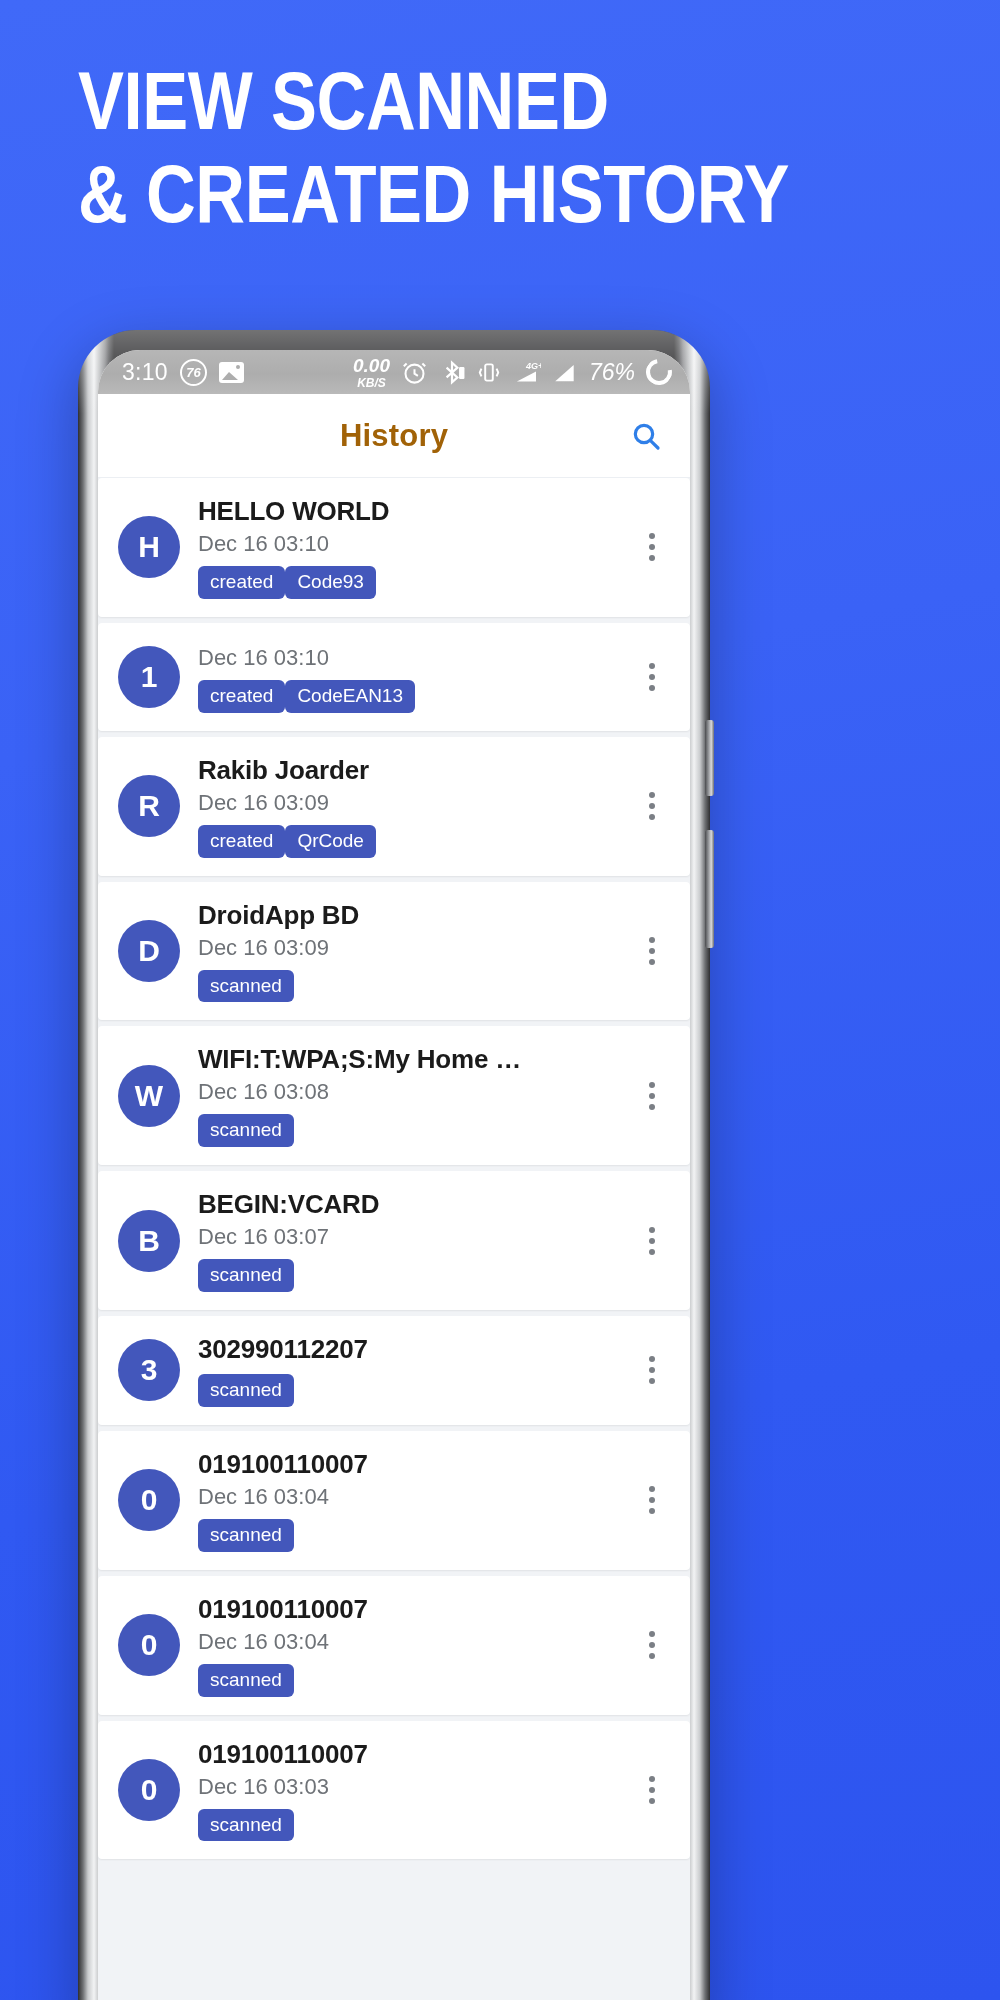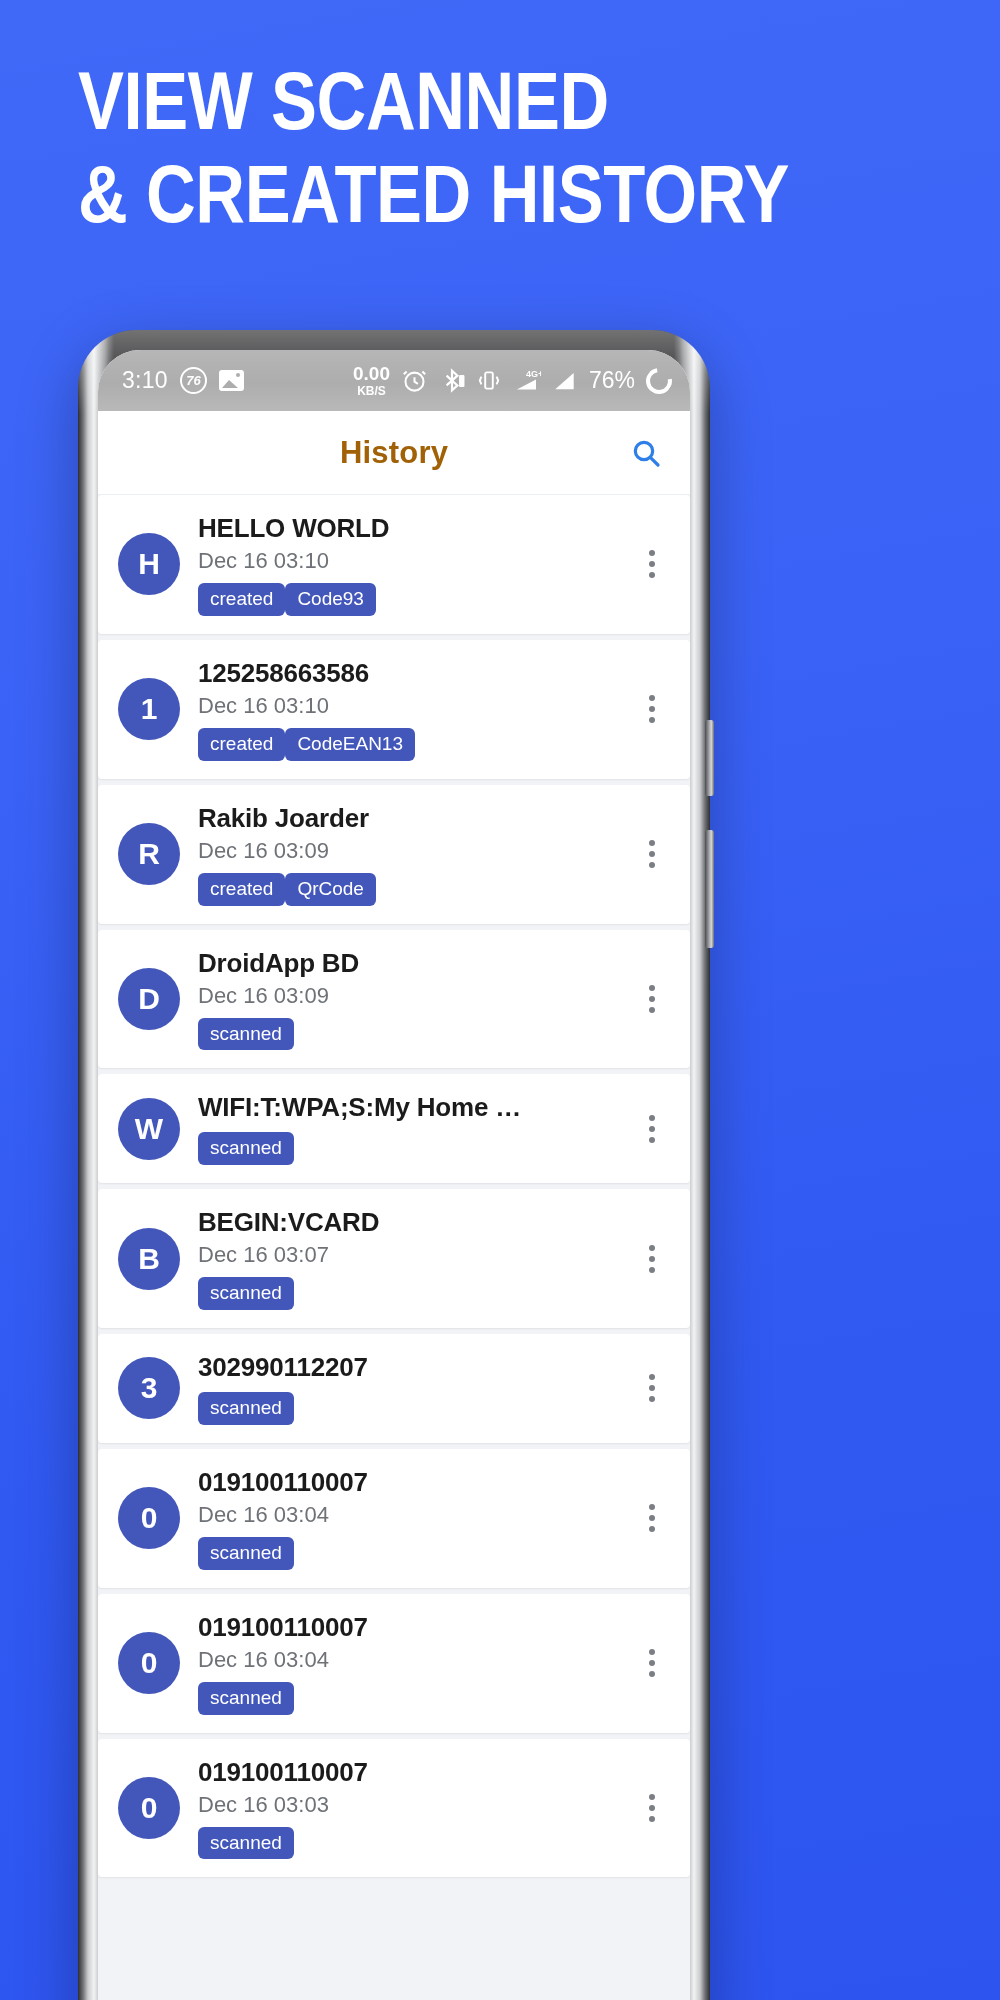--- a/index.html
+++ b/index.html
@@ -75,21 +75,21 @@
   .screen {
     position:absolute;
     left:20px; right:20px; top:20px; bottom:0;
     border-radius:42px 42px 0 0;
     overflow:hidden;
     background:#ffffff;
   }
 
   
   .statusbar {
-    height:61px;
+    height:44px;
     background: linear-gradient(180deg,#b6b6b6,#adadad 55%,#b9b9b9);
     display:flex;
     align-items:center;
     padding:0 18px 0 24px;
     color:#ffffff;
     font-size:22px;
   }
   .sb-left { display:flex; align-items:center; gap:12px; }
   .sb-time { font-size:23px; letter-spacing:0.3px; }
   .sb-badge {
@@ -105,21 +105,21 @@
   .sb-img:after{
     content:""; position:absolute; left:3px; bottom:3px;
     border-left:7px solid transparent; border-right:9px solid transparent;
     border-bottom:8px solid #adadad;
   }
   .sb-img:before{
     content:""; position:absolute; right:4px; top:3px;
     width:4px;height:4px;border-radius:50%;background:#adadad;
   }
   .sb-spacer { flex:1; }
-  .sb-right { display:flex; align-items:center; gap:11px; }
+  .sb-right { display:flex; align-items:center; gap:11px;font-style:italic; }
   .sb-kbs { text-align:center; line-height:1; }
   .sb-kbs .n { font-size:19px; font-weight:700; display:block; }
   .sb-kbs .u { font-size:12px; font-weight:700; display:block; margin-top:2px; }
   .ic { display:block; }
   .sb-pct { font-size:23px; }
   .sb-batt {
     width:26px;height:26px;border-radius:50%;
     border:4px solid #fff;
     border-top-color:transparent;
     transform:rotate(35deg);
@@ -291,21 +291,20 @@
           </div>
           <div class="kebab">
             <i></i>
             <i></i>
             <i></i>
           </div>
         </div>
         <div class="card">
           <div class="avatar">1</div>
           <div class="card-main">
-            <div class="card-title">125258663586</div>
             <div class="card-time">Dec 16 03:10</div>
             <div class="chips">
               <span class="chip">created</span>
               <span class="chip">CodeEAN13</span>
             </div>
           </div>
           <div class="kebab">
             <i></i>
             <i></i>
             <i></i>
@@ -339,20 +338,21 @@
           <div class="kebab">
             <i></i>
             <i></i>
             <i></i>
           </div>
         </div>
         <div class="card">
           <div class="avatar">W</div>
           <div class="card-main">
             <div class="card-title">WIFI:T:WPA;S:My Home …</div>
+            <div class="card-time">Dec 16 03:08</div>
             <div class="chips">
               <span class="chip">scanned</span>
             </div>
           </div>
           <div class="kebab">
             <i></i>
             <i></i>
             <i></i>
           </div>
         </div>

